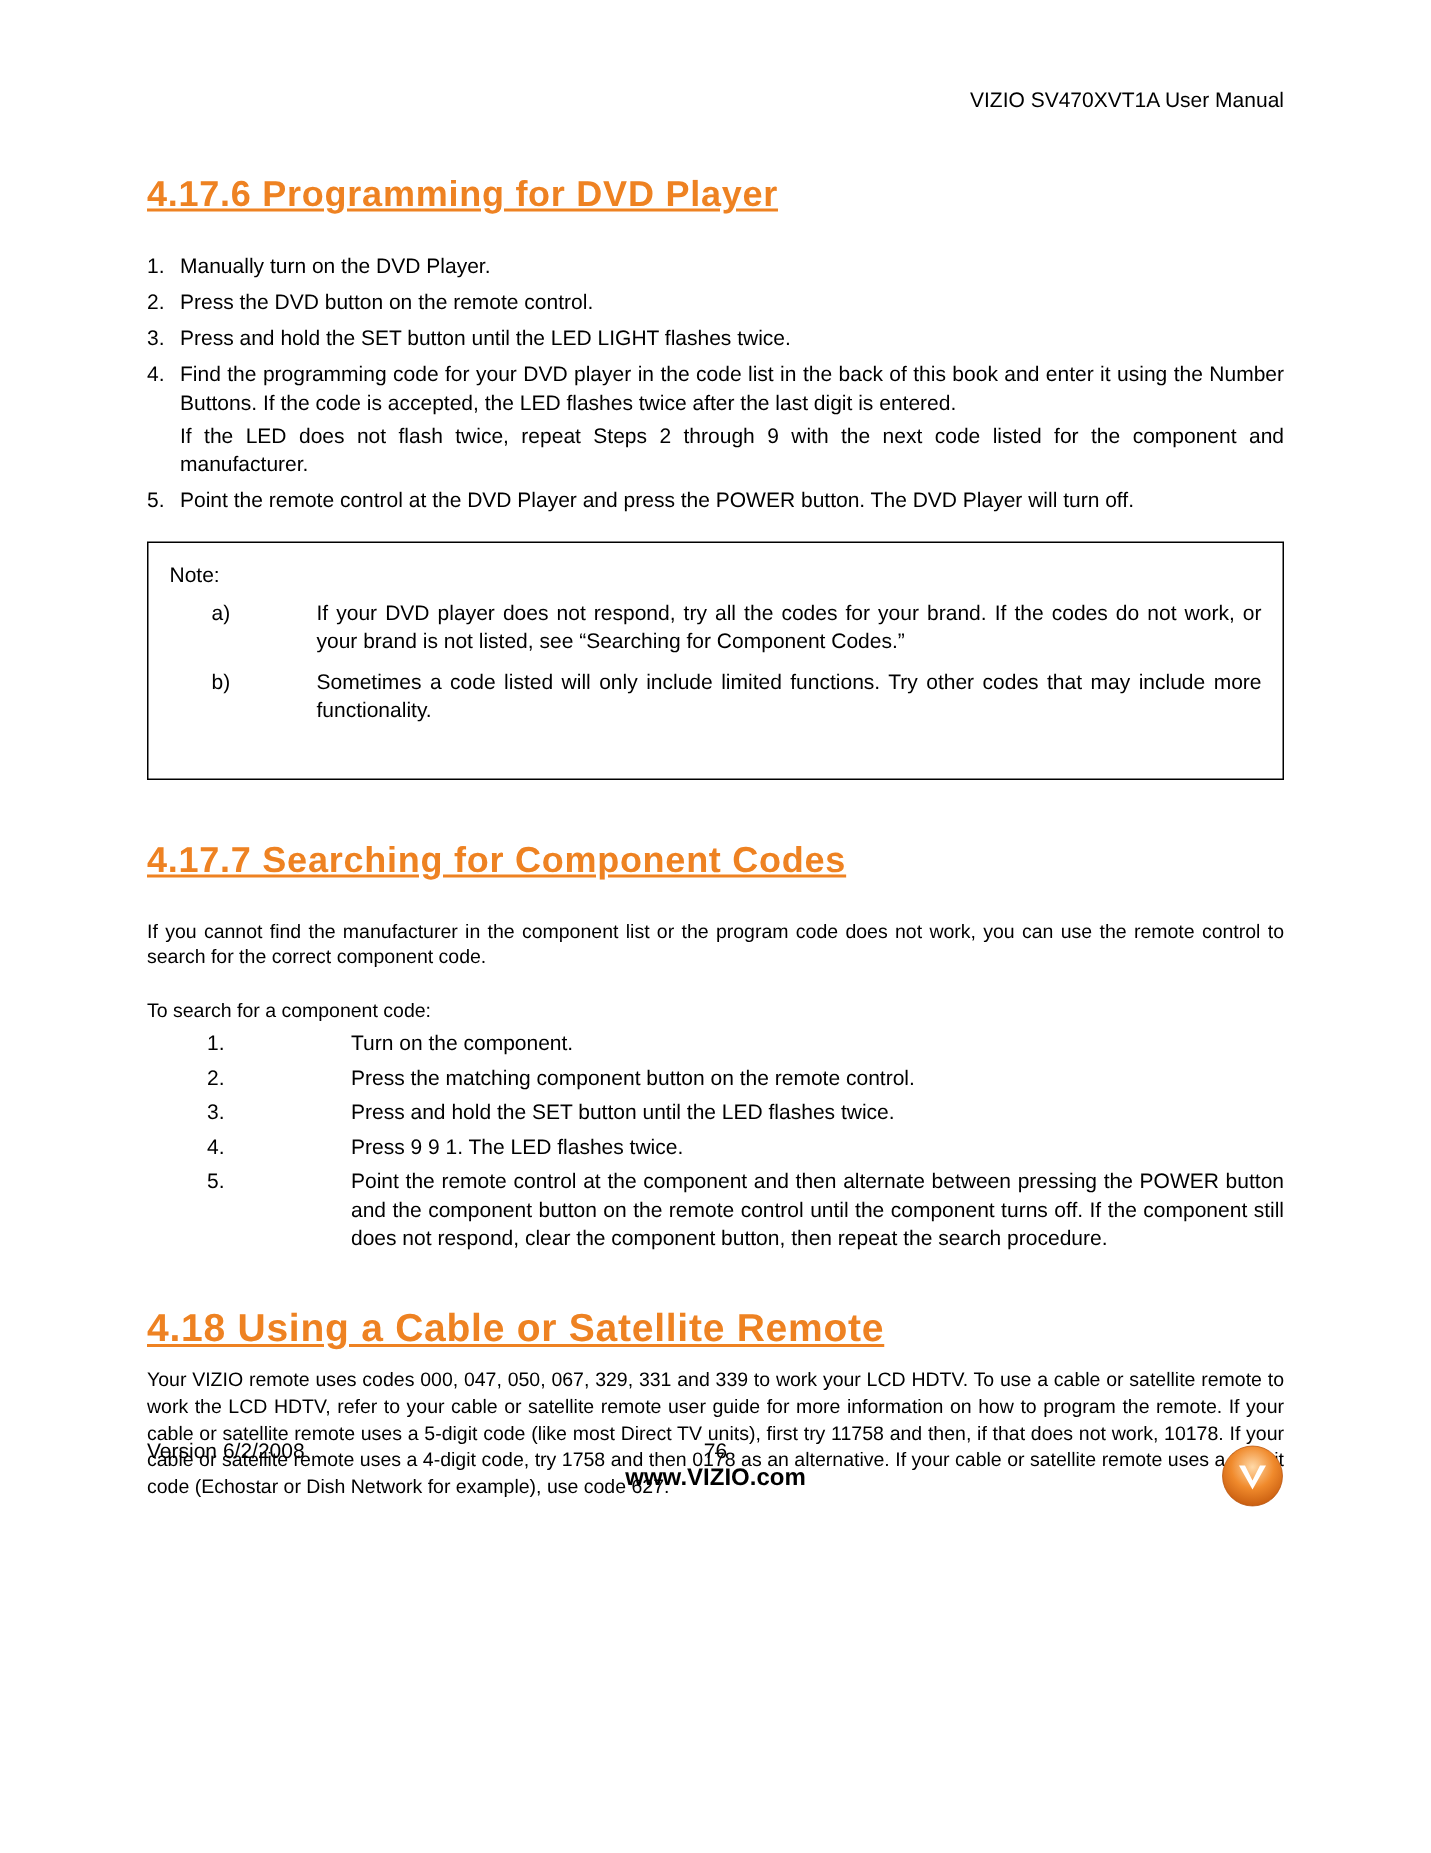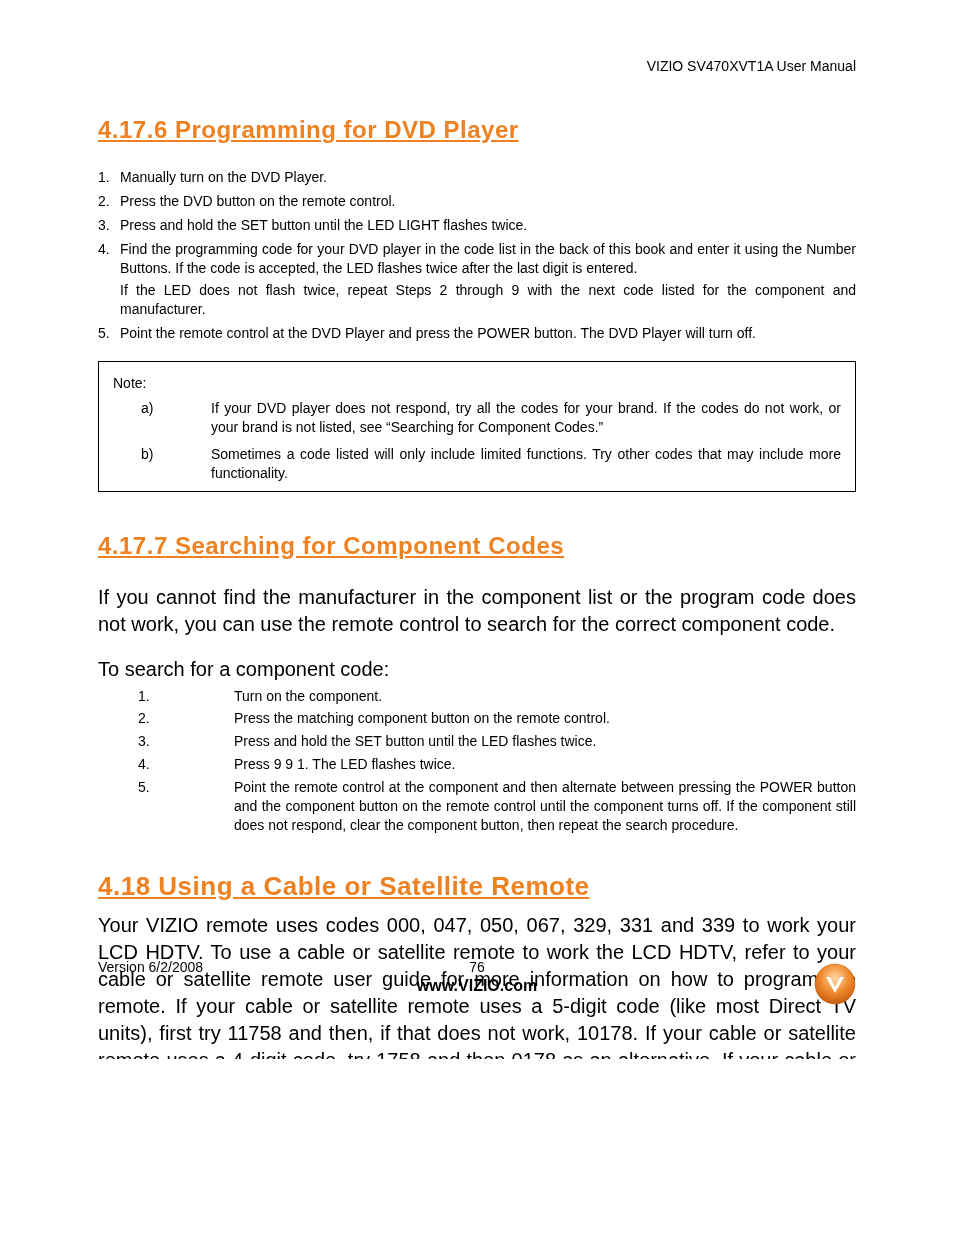--- a/index.html
+++ b/index.html
@@ -54,21 +54,21 @@
   }
   .li-body {
     flex: 1;
   }
   .sub-para {
     margin-top: 4px;
     text-align: justify;
   }
   .note-box {
     border: 1px solid #000;
-    padding: 12px 14px 0 14px;
+    padding: 12px 14px 28px 14px;
     font-size: 14px;
     line-height: 1.35;
     margin-bottom: 40px;
   }
   .note-title { margin-bottom: 6px; }
   .note-list {
     list-style: none;
     padding: 0;
     margin: 0;
   }
@@ -76,21 +76,21 @@
     display: flex;
     margin-bottom: 8px;
     text-align: justify;
   }
   .note-marker {
     flex: 0 0 70px;
     padding-left: 28px;
   }
   .note-body { flex: 1; }
   .para {
-    font-size: 20px;
+    font-size: 13px;
     line-height: 1.35;
     text-align: justify;
     margin: 0 0 18px 0;
   }
   .para.tight { margin-bottom: 4px; }
   .indent-list {
     list-style: none;
     padding: 0;
     margin: 0 0 30px 0;
     font-size: 14px;

